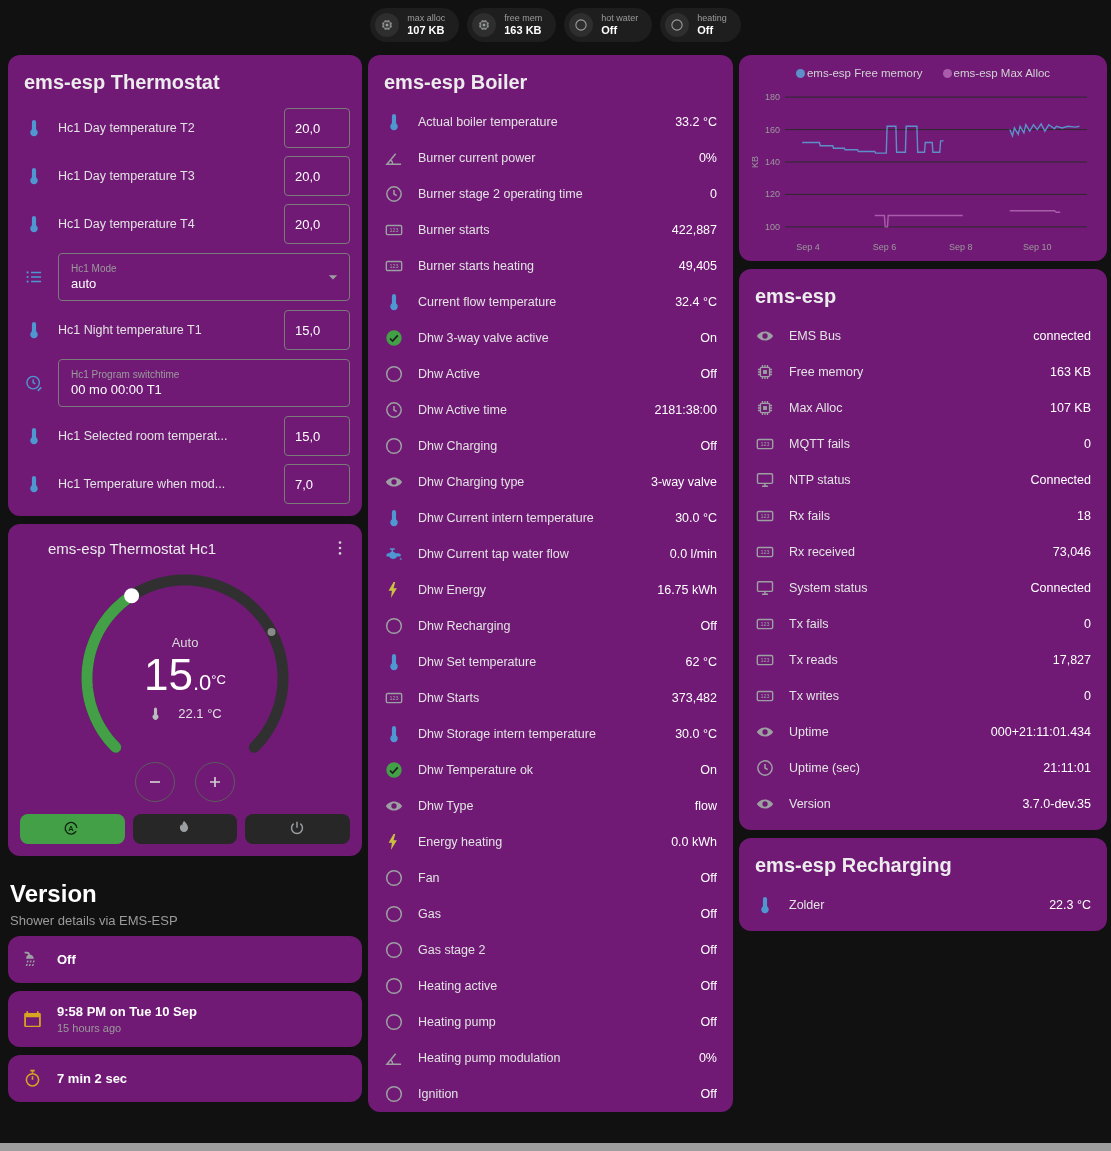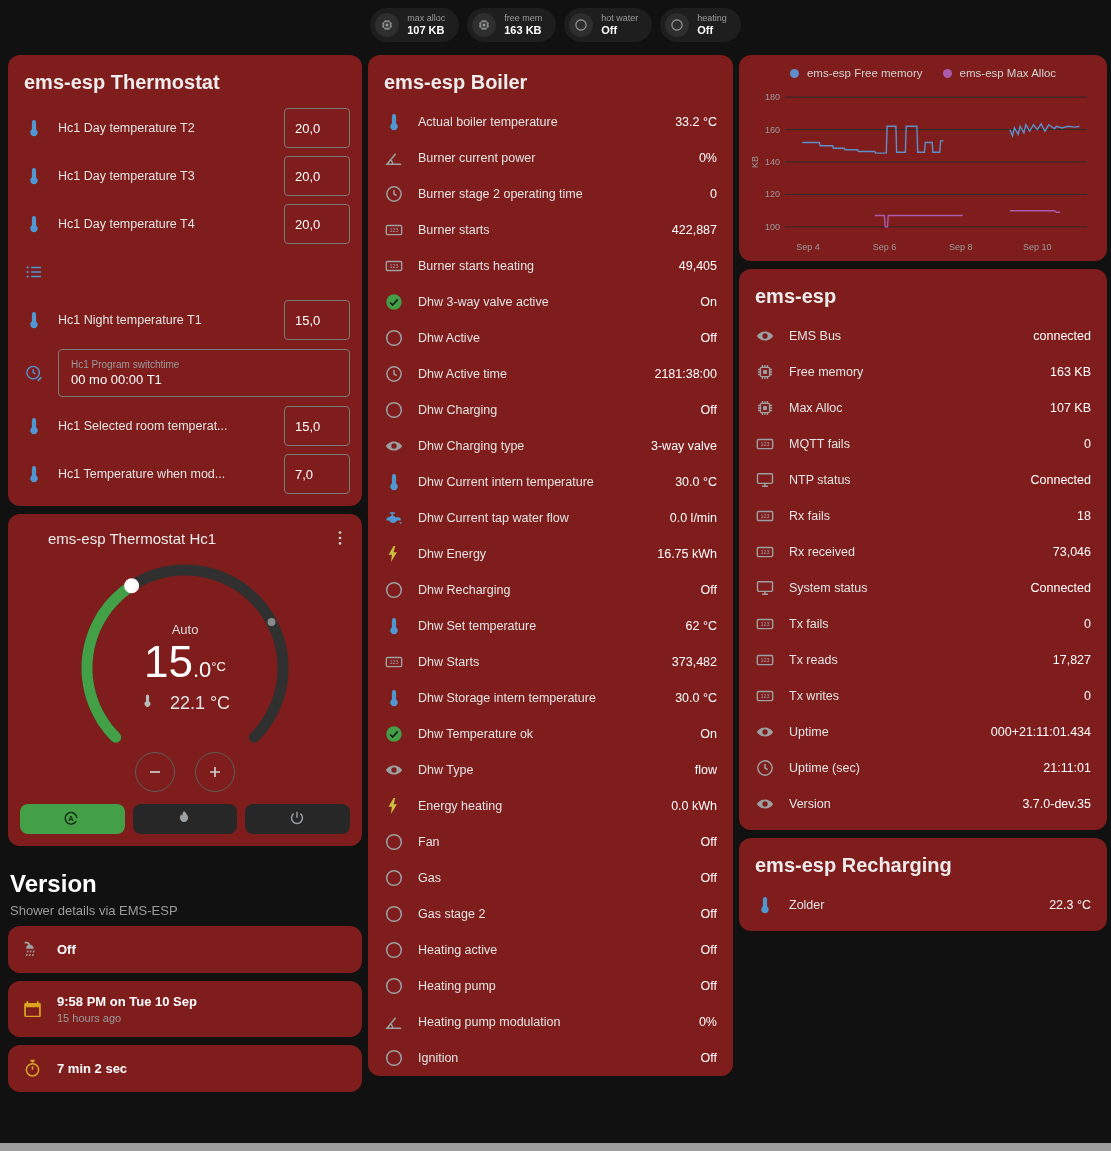--- a/index.html
+++ b/index.html
@@ -15,21 +15,21 @@
 .badge-icon svg{width:14px;height:14px}
 .badge-label{font-size:9px;color:#9b9b9b;line-height:1.15}
 .badge-value{font-size:11px;font-weight:bold;color:#fff;line-height:1.15;margin-top:1px}
 
 
 .col{position:absolute;top:55px}
 .col-left{left:8px;width:354px}
 .col-mid{left:368px;width:365px}
 .col-right{left:739px;width:368px}
 
-.card{background:#7f1d1d;border-radius:12px;margin-bottom:8px}
+.card{background:#701a75;border-radius:12px;margin-bottom:8px}
 .card-title{margin:0;padding:16px 16px 10px;font-size:20px;font-weight:bold;color:#ececec}
 .pad-b{padding-bottom:8px}
 
 
 .erow{display:flex;align-items:center;gap:14px;height:36px;padding:0 16px}
 .icon{display:inline-flex;width:20px;height:20px;flex:none}
 .icon svg{width:100%;height:100%}
 .elabel{flex:1;font-size:12.5px;color:#e3e3e3;white-space:nowrap;overflow:hidden}
 .evalue{font-size:12.5px;color:#fff;white-space:nowrap}
 
@@ -49,21 +49,21 @@
 .menubtn{width:24px;height:24px;color:#cfcfcf;display:flex;align-items:center;justify-content:center}
 .menubtn svg{width:20px;height:20px}
 .dial-wrap{position:relative;width:240px;height:210px;margin:6px auto 0}
 #dial-svg{width:240px;height:210px;display:block}
 .dial-center{position:absolute;inset:0;display:flex;flex-direction:column;align-items:center;justify-content:center;padding-top:14px}
 .dial-mode{font-size:13px;color:#d8d8d8;margin-bottom:3px}
 .dial-target{color:#fff;line-height:1}
 .tint{font-size:44px}
 .tdec{font-size:22px}
 .tunit{font-size:13px;vertical-align:super}
-.dial-current{display:flex;align-items:flex-start;gap:15px;font-size:18px;color:#e0e0e0;margin-top:9px}
+.dial-current{display:flex;align-items:flex-start;gap:15px;font-size:13px;color:#e0e0e0;margin-top:9px}
 .icon.mini{width:15px;height:15px;color:#b9bcbe}
 .stepper{display:flex;justify-content:center;gap:20px;margin:-14px 0 12px;position:relative}
 .stepbtn{width:40px;height:40px;border-radius:50%;border:1px solid #5c5c5c;color:#d0d0d0;display:flex;align-items:center;justify-content:center}
 .stepbtn svg{width:20px;height:20px}
 .modes{display:flex;gap:8px;padding:0 12px 12px}
 .modebtn{flex:1;height:30px;border-radius:8px;background:#272727;color:#9da0a2;display:flex;align-items:center;justify-content:center}
 .modebtn.active{color:#10230f}
 .modebtn svg{width:18px;height:18px}
 
 
@@ -71,21 +71,21 @@
 .shower-title{margin:0;font-size:24px;font-weight:bold;color:#fff}
 .shower-sub{font-size:13px;color:#9b9b9b;margin-top:5px}
 .scard{display:flex;align-items:center;gap:14px;padding:13px 14px}
 .sicon{width:21px;height:21px}
 .smain{font-size:13px;font-weight:bold;color:#fff}
 .ssub{font-size:11px;color:#9b9b9b;margin-top:3px}
 
 
 .chart-card{padding:10px 8px 2px}
 .lgrow{display:flex;justify-content:center;gap:20px;align-items:center;margin:2px 0}
-.lgitem{display:flex;align-items:center;gap:8px;font-size:11.5px;color:#d2d2d2}
+.lgitem{display:flex;align-items:center;gap:2px;font-size:11.5px;color:#d2d2d2}
 .lgdot{width:9px;height:9px;border-radius:50%;display:inline-block}
 #chart-svg{width:100%;height:178px;display:block}
 
 .hscroll{position:absolute;left:0;bottom:0;width:100%;height:8px;background:#9e9e9e}
 </style>
 </head>
 <body>
 
 <div class="badges">
     <div class="badge">
@@ -177,20 +177,29 @@
           <span class="icon" style="color: rgb(78, 151, 209);">
             <svg viewBox="0 0 24 24">
               <g stroke="currentColor" stroke-width="1.8">
                 <path d="M8.5 6.5h12M8.5 12h12M8.5 17.5h12"></path>
               </g>
               <circle cx="4.3" cy="6.5" r="1.3" fill="currentColor"></circle>
               <circle cx="4.3" cy="12" r="1.3" fill="currentColor"></circle>
               <circle cx="4.3" cy="17.5" r="1.3" fill="currentColor"></circle>
             </svg>
           </span>
+          <div class="widebox">
+            <div class="wlabel">Hc1 Mode</div>
+            <div class="wvalue">auto</div>
+            <span class="chev" style="color: rgb(157, 160, 162);">
+              <svg viewBox="0 0 24 24">
+                <path fill="currentColor" d="M7 10l5 5 5-5z"></path>
+              </svg>
+            </span>
+          </div>
         </div>
         <div class="trow">
           <span class="icon" style="color: rgb(78, 151, 209);">
             <svg viewBox="0 0 24 24">
               <path fill="currentColor" d="M14.5 13.6V5a2.5 2.5 0 0 0-5 0v8.6a4.5 4.5 0 1 0 5 0z"></path>
             </svg>
           </span>
           <span class="tlabel">Hc1 Night temperature T1</span>
           <div class="numbox">15,0</div>
         </div>
@@ -384,20 +393,29 @@
           <span class="icon" style="color: rgb(157, 160, 162);">
             <svg viewBox="0 0 24 24">
               <rect x="2.8" y="6.5" width="18.4" height="11" rx="1.6" fill="none" stroke="currentColor" stroke-width="1.7"></rect>
               <text x="12" y="14.8" text-anchor="middle" font-size="6.5" font-family="sans-serif" fill="currentColor">123</text>
             </svg>
           </span>
           <span class="elabel">Burner starts heating</span>
           <span class="evalue">49,405</span>
         </div>
         <div class="erow">
+          <span class="icon" style="color: rgb(78, 151, 209);">
+            <svg viewBox="0 0 24 24">
+              <path fill="currentColor" d="M14.5 13.6V5a2.5 2.5 0 0 0-5 0v8.6a4.5 4.5 0 1 0 5 0z"></path>
+            </svg>
+          </span>
+          <span class="elabel">Current flow temperature</span>
+          <span class="evalue">32.4 °C</span>
+        </div>
+        <div class="erow">
           <span class="icon" style="color: rgb(67, 160, 71);">
             <svg viewBox="0 0 24 24">
               <circle cx="12" cy="12" r="9.2" fill="currentColor"></circle>
               <path d="M7.3 12.6l3 3 6.2-6.8" fill="none" stroke="#1c1c1c" stroke-width="2"></path>
             </svg>
           </span>
           <span class="elabel">Dhw 3-way valve active</span>
           <span class="evalue">On</span>
         </div>
         <div class="erow">

